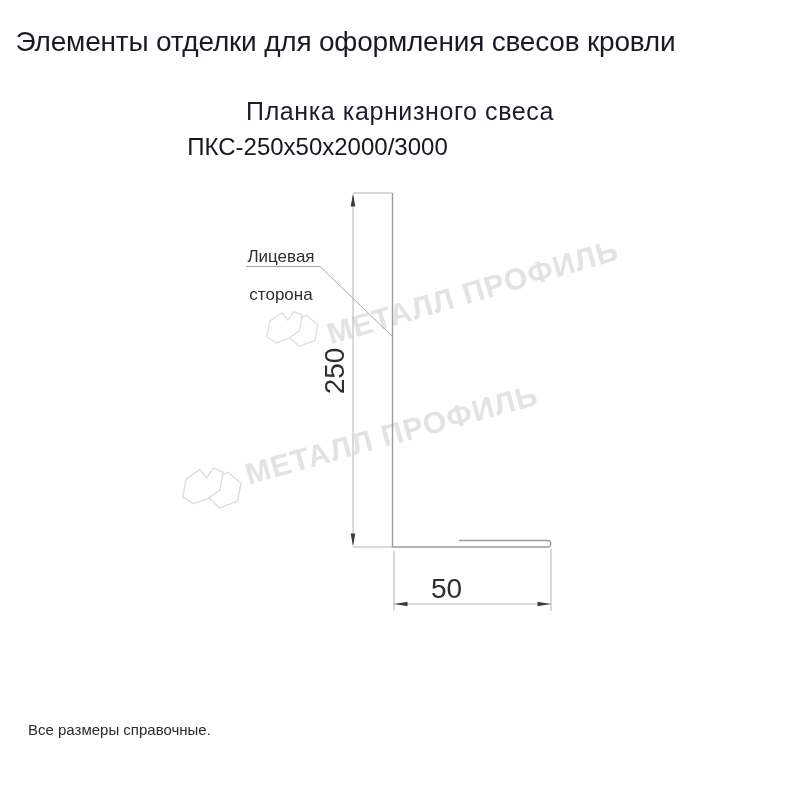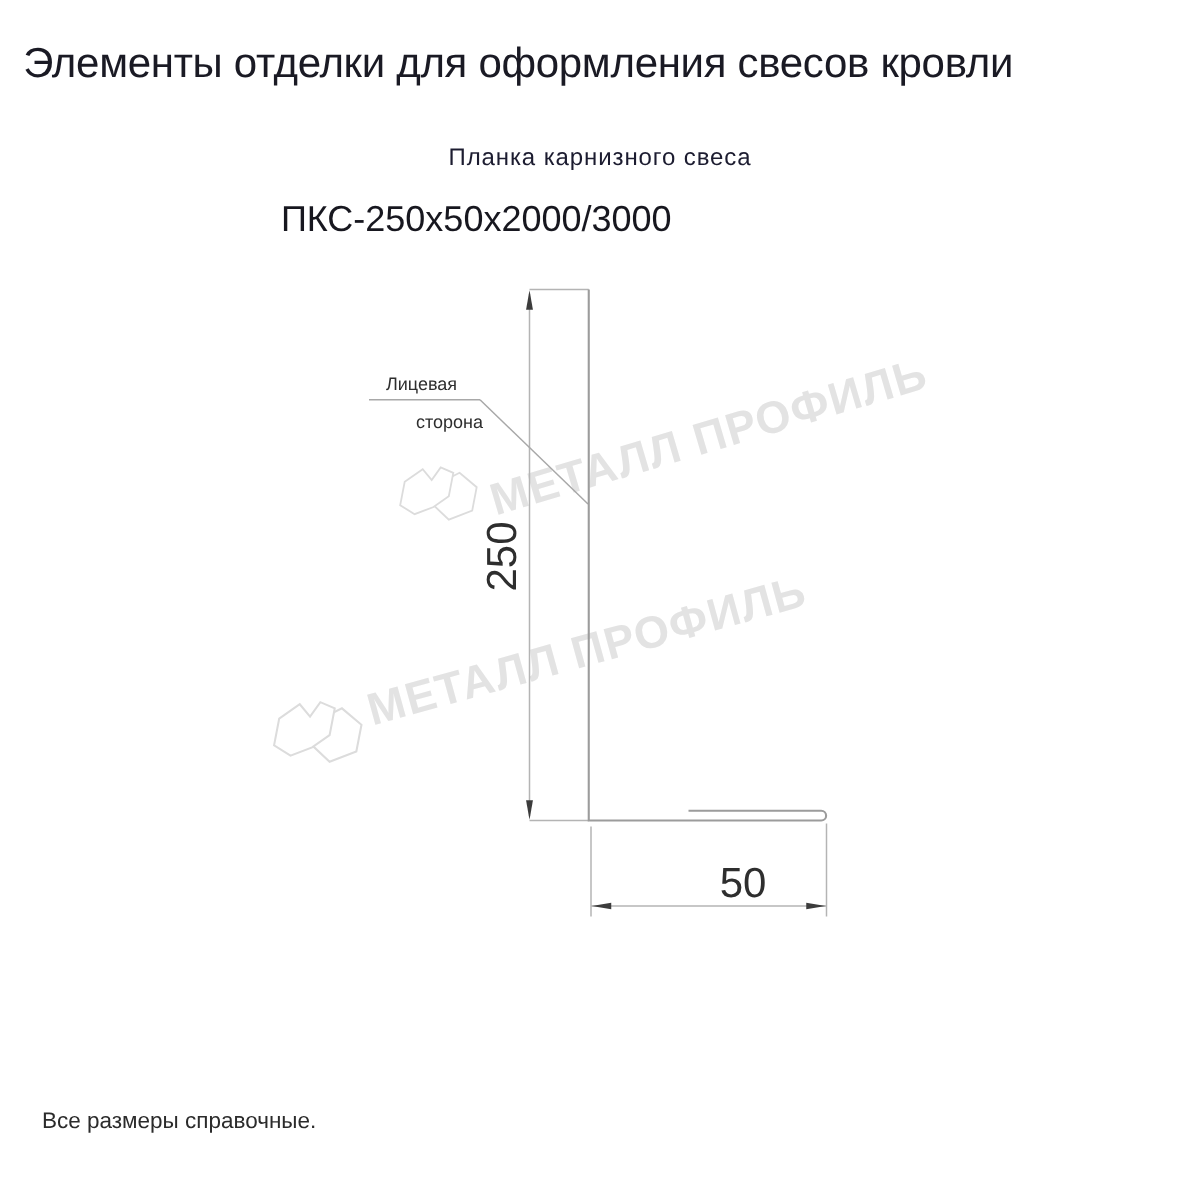--- a/index.html
+++ b/index.html
@@ -12,21 +12,21 @@
   .abs{position:absolute;}
   .center{text-align:center;}
 
   .page-title{
     left:0;top:26px;width:691px;
     font-size:28px;font-weight:400;letter-spacing:-0.2px;
     color:#1a1a24;
   }
   .product-name{
     left:0;top:97px;width:800px;
-    font-size:16px;font-weight:400;letter-spacing:0.6px;
+    font-size:25px;font-weight:400;letter-spacing:0.6px;
     color:#1c1c30;
   }
   .product-code{
     left:0;top:133px;width:635px;
     font-size:24px;font-weight:400;
     color:#17171f;
   }
 
   
   .wm-text{
@@ -44,30 +44,30 @@
   svg.diagram{left:0;top:0;}
 
   .dim-text{
     font-size:28px;color:#2e2e2e;white-space:nowrap;
   }
   .dim-height{
     left:293px;top:357px;width:84px;height:28px;line-height:28px;
     text-align:center;transform:rotate(-90deg);
   }
   .dim-width{
-    left:431px;top:573px;width:80px;text-align:right;
+    left:431px;top:573px;width:80px;text-align:left;
   }
   .face-label{
     left:240px;top:247px;width:82px;text-align:center;
-    font-size:12px;line-height:19.5px;color:#2e2e2e;
+    font-size:17px;line-height:19.5px;color:#2e2e2e;
   }
-  .face-label .l2{margin-top:5px;text-align:right;}
+  .face-label .l2{margin-top:18px;}
 
   .footer{
-    left:28px;top:737px;width:620px;
+    left:28px;top:719px;width:620px;
     font-size:15px;line-height:22px;color:#2b2b2b;
   }
 </style>
 </head>
 <body>
 
 <div class="abs center page-title">Элементы отделки для оформления свесов кровли</div>
 <div class="abs center product-name">Планка карнизного свеса</div>
 <div class="abs center product-code">ПКС-250х50х2000/3000</div>
 

